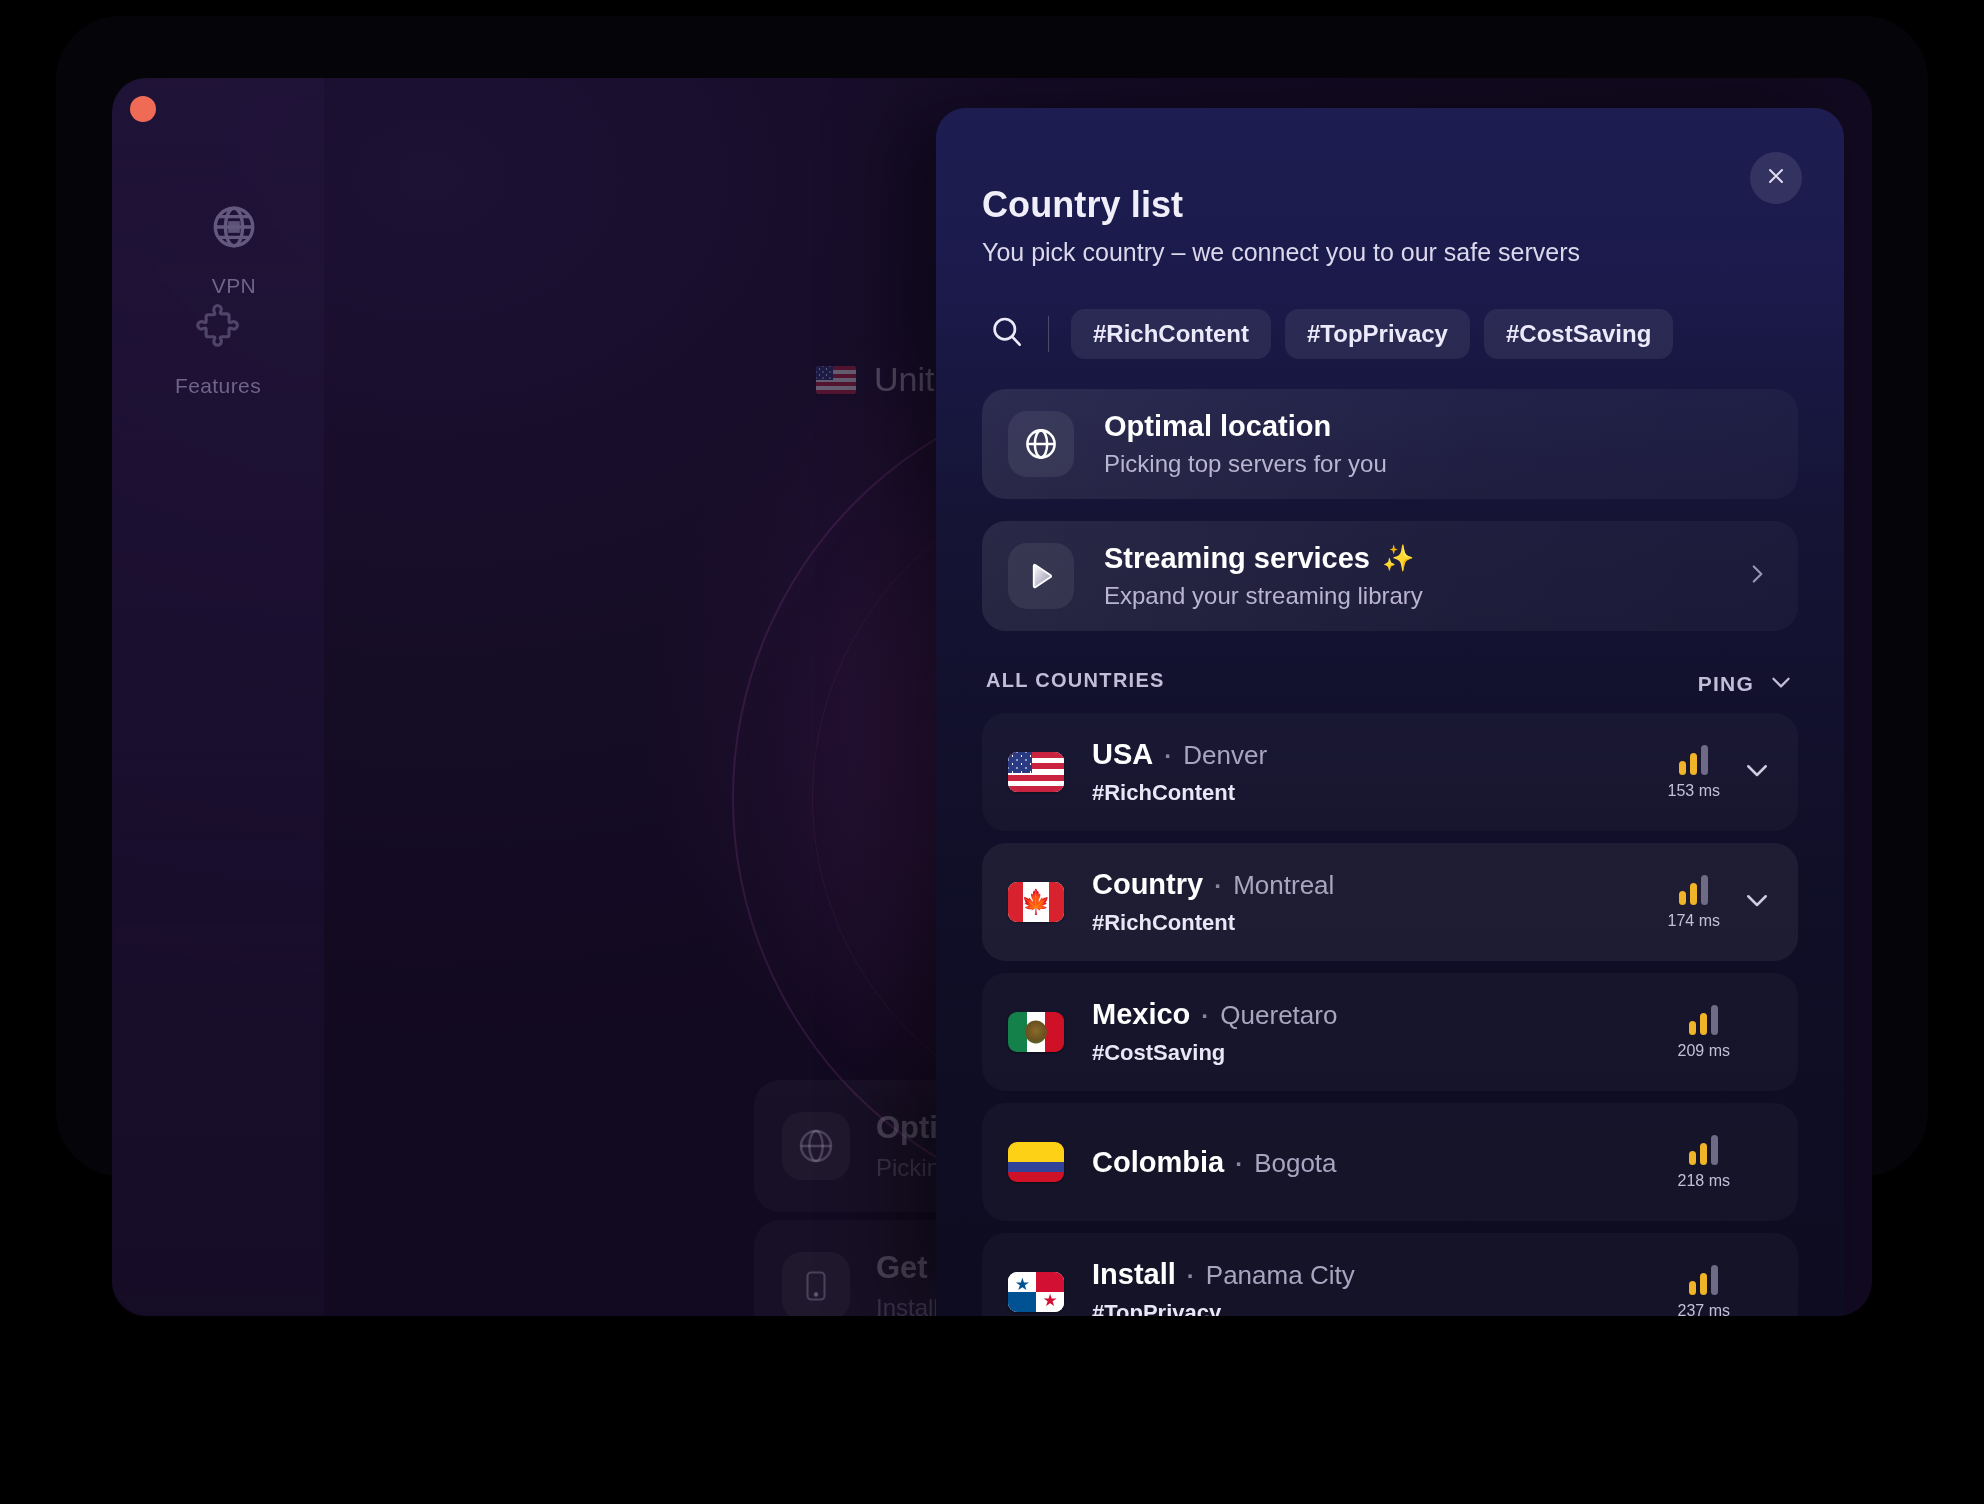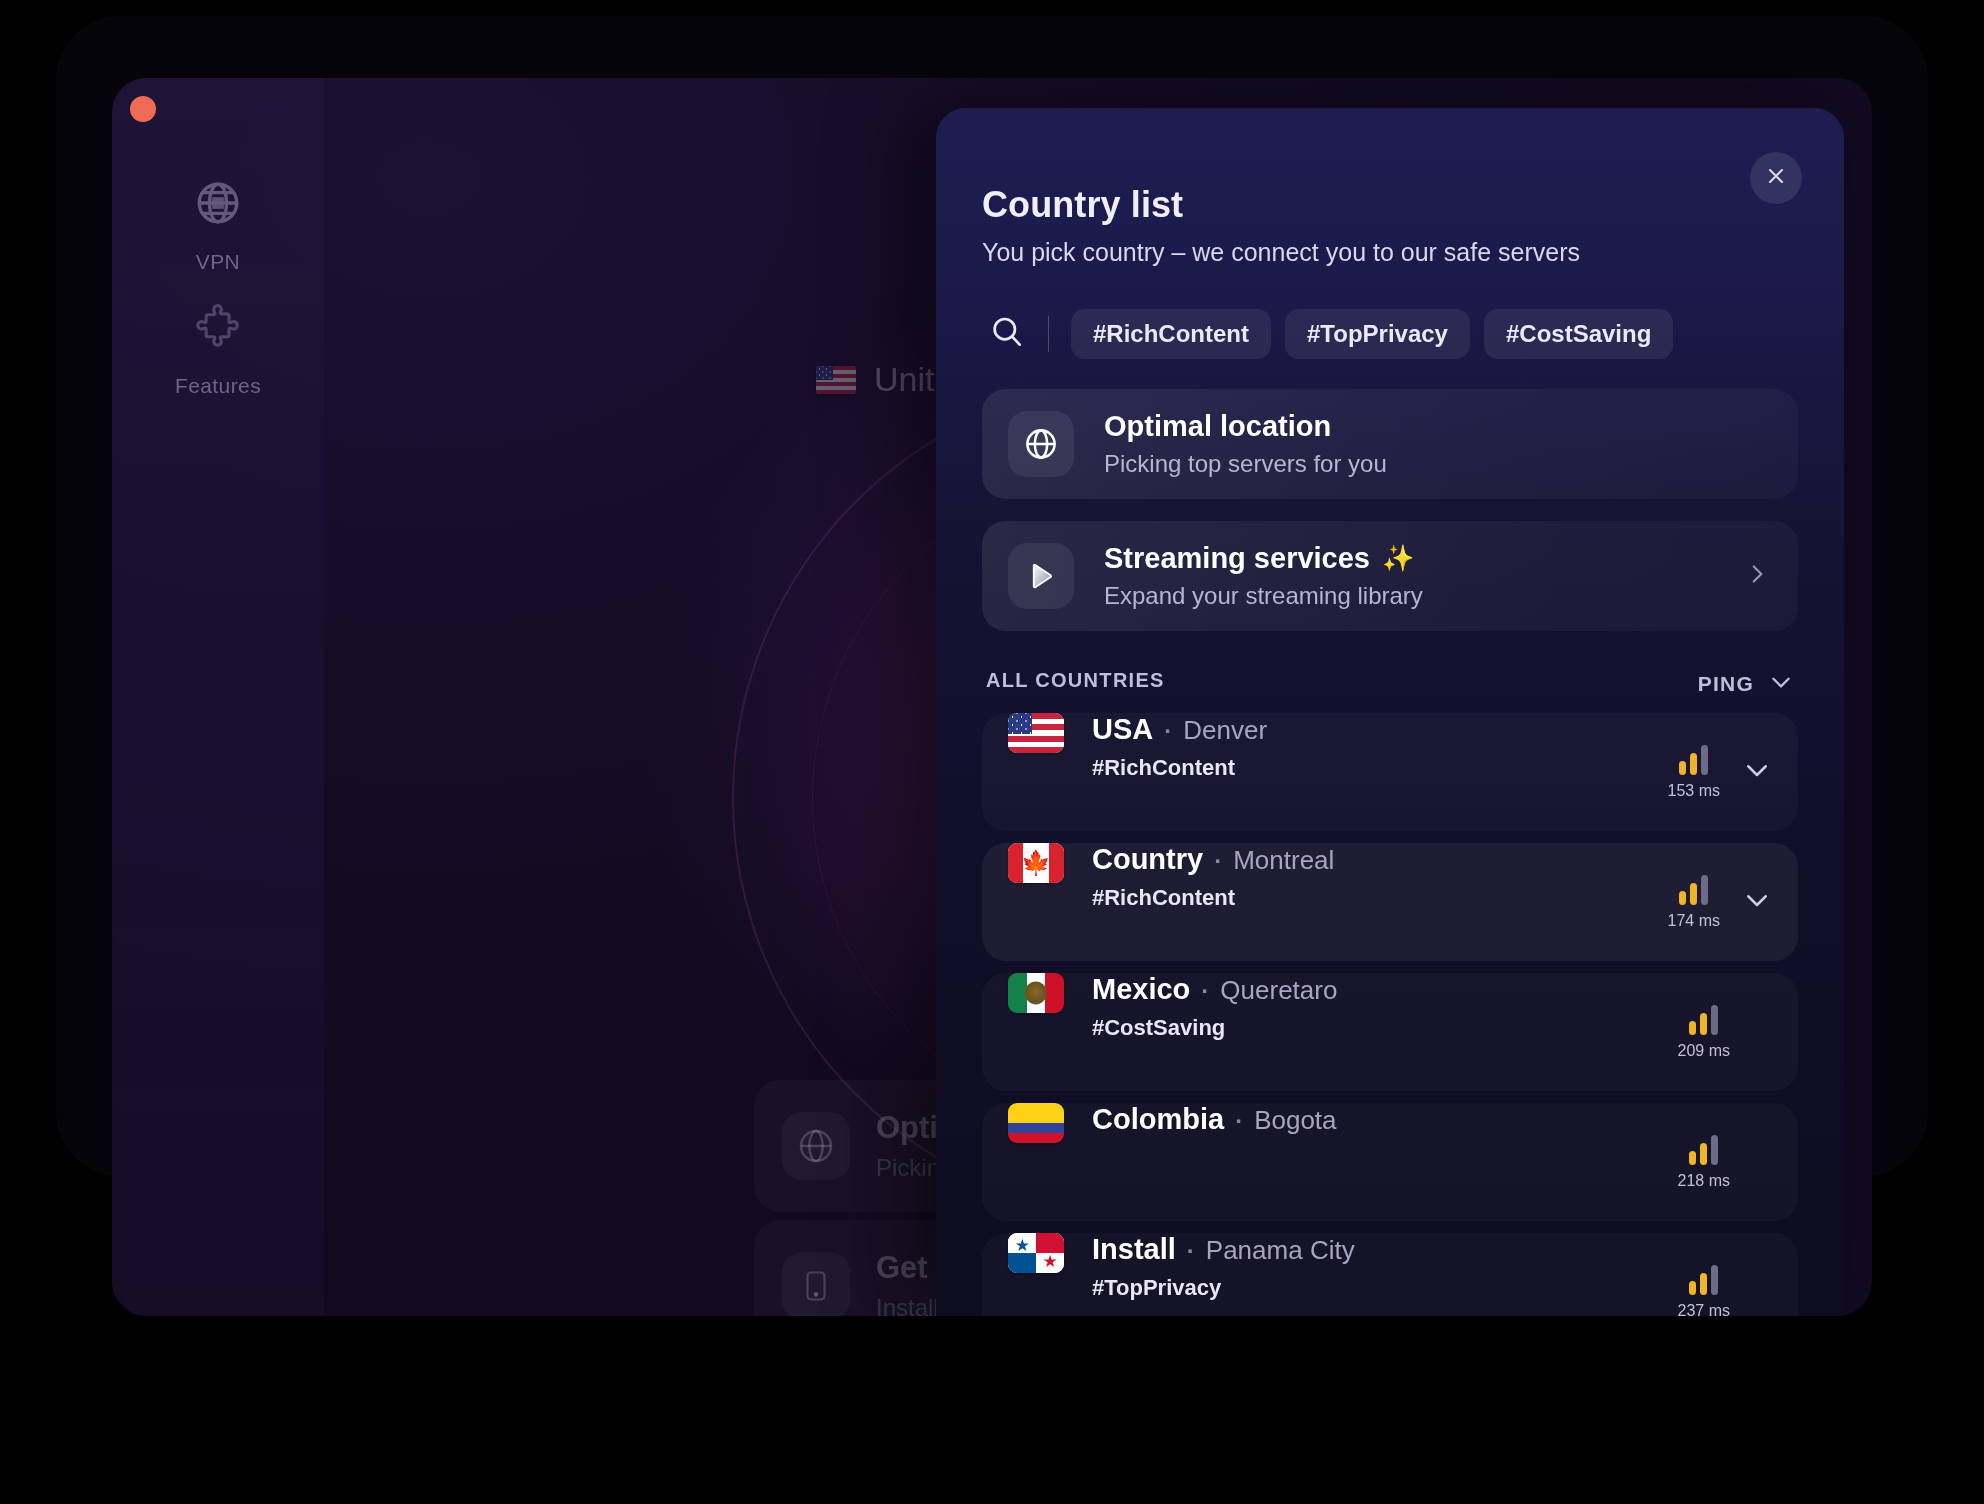--- a/index.html
+++ b/index.html
@@ -55,21 +55,21 @@
     backdrop-filter:blur(2px);
   }
   .nav-item{
     position:absolute; left:0; width:212px; text-align:center;
     color:#6b6185;
   }
   .nav-item .nicon{ display:block; margin:0 auto 18px auto; opacity:.62; }
   .nav-item .nlabel{
     font-size:21px; letter-spacing:.4px; color:#6e6589; font-weight:400;
   }
-  #nav-vpn{ top:100px; }
+  #nav-vpn{ top:124px;margin-left:16px; }
   #nav-features{ top:224px; }
   #nav-settings{ bottom:62px; }
 
   
   #main-dim{
     position:absolute; left:212px; top:0; right:0; bottom:0;
     color:#fff;
   }
   #conn-row{
     position:absolute; left:492px; top:282px;
@@ -161,21 +161,21 @@
   }
   #sec-title{ font-size:20px; font-weight:700; letter-spacing:1.3px; color:#c3bed8; }
   #sort-ctl{ display:flex; align-items:center; gap:14px; cursor:pointer; }
   #sort-label{ font-size:21px; font-weight:700; letter-spacing:1.2px; color:#c3bed8; }
 
   
   #country-list{ padding:0 46px; }
   .crow{
     position:relative; border-radius:24px; height:118px;
     background:rgba(255,255,255,.032);
-    margin-bottom:12px; display:flex; padding:0 26px;
+    margin-bottom:12px; display:flex; align-items:center; padding:0 26px;
     cursor:pointer;
   }
   .crow.alt{ background:rgba(255,255,255,.058); }
   .crow .flag{ width:56px; height:40px; border-radius:9px; flex:0 0 auto; margin-right:28px; }
   .cinfo{ flex:1 1 auto; min-width:0; }
   .cname{ font-size:29px; font-weight:700; color:#fff; display:flex; align-items:baseline; gap:11px; }
   .ccity{ font-size:26px; font-weight:400; color:#a9a4c0; }
   .cdot{ color:#8a85a3; font-size:24px; }
   .ctag{ font-size:22px; font-weight:700; color:#e9e6f6; margin-top:9px; }
   .cright{ display:flex; align-items:center; gap:22px; flex:0 0 auto; }

